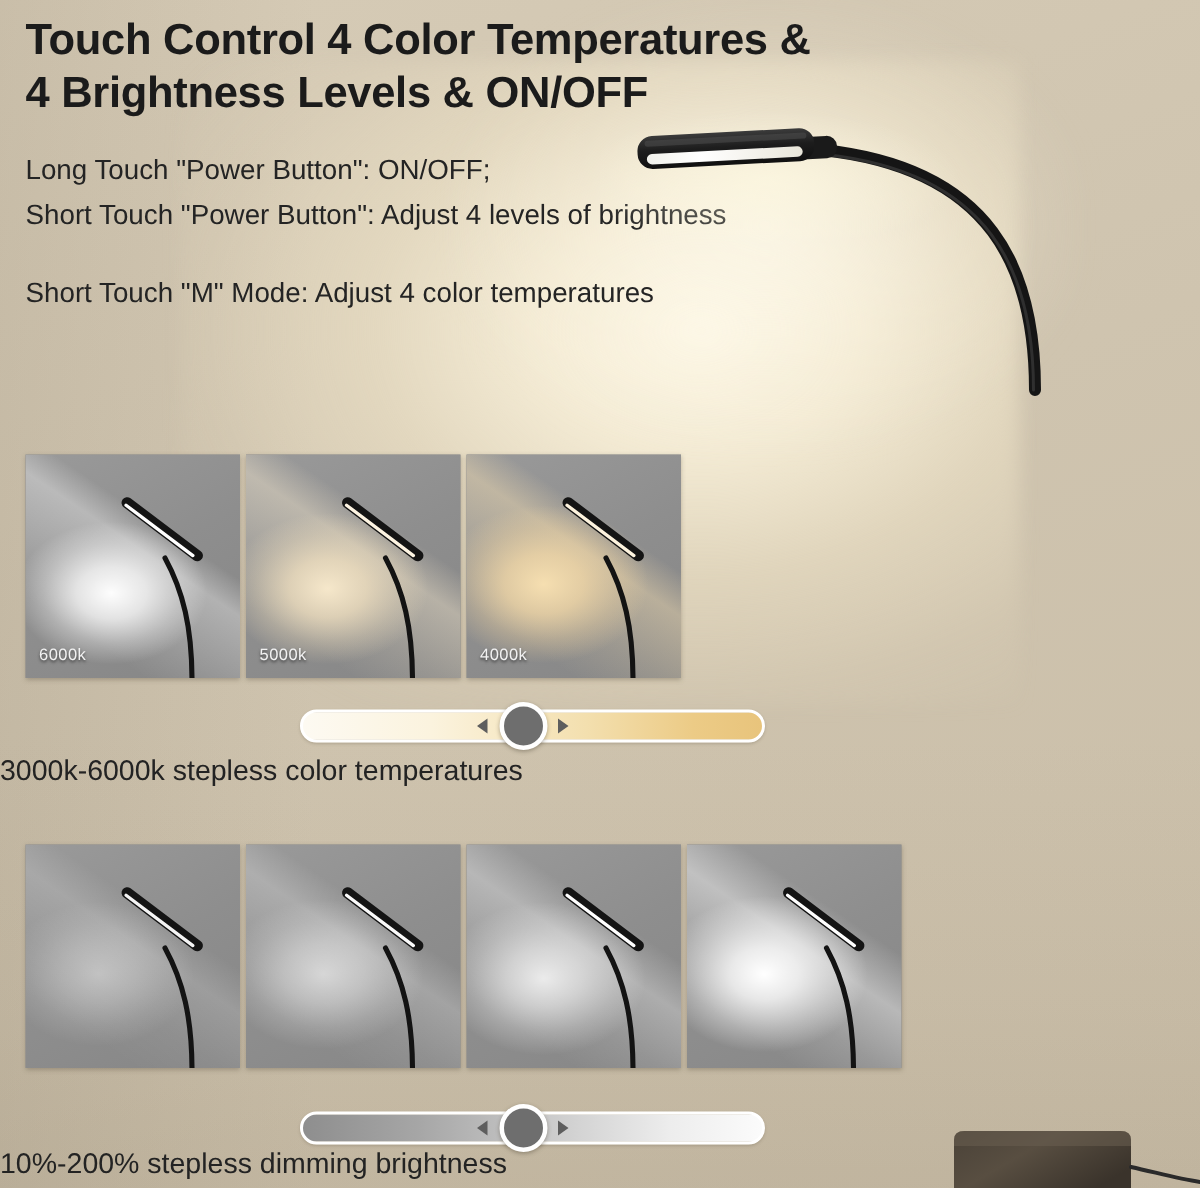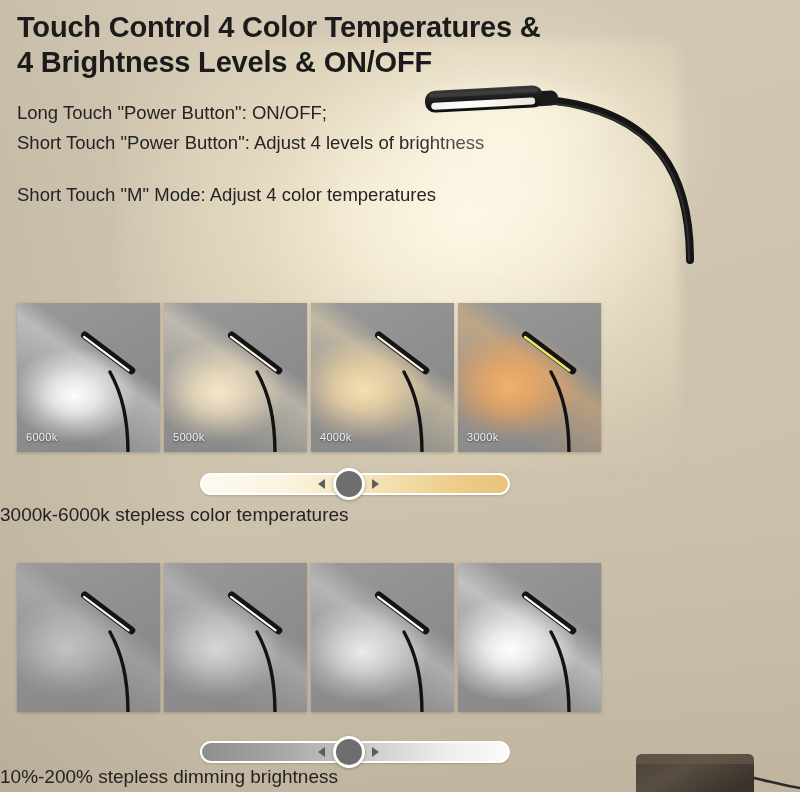--- a/index.html
+++ b/index.html
@@ -284,34 +284,20 @@
       <svg class="thumb-pole" viewBox="0 0 96 168">
         <path d="M58 156 C 58 120, 52 96, 40 74" stroke="#131313" stroke-width="3.4" fill="none" stroke-linecap="round"></path>
         <g transform="rotate(37 36 56)">
           <rect x="4" y="50" width="66" height="7.5" rx="3.7" fill="#141414"></rect>
           <rect x="7" y="54.4" width="58" height="2.2" rx="1.1" fill="#fdf3de"></rect>
         </g>
       </svg>
       <div class="thumb-label">4000k</div>
     </div>
 
-    <div class="thumb">
-      <div class="thumb-wall"></div>
-      <div class="thumb-beam" style="background:
-          radial-gradient(ellipse 84px 64px at 36% 56%, rgba(244,178,106,0.95) 0%, rgba(241,168,94,0.74) 32%, rgba(238,162,88,0.34) 60%, rgba(238,162,88,0.0) 86%),
-          linear-gradient(214deg, rgba(244,182,112,0.0) 30%, rgba(244,182,112,0.44) 44%, rgba(244,182,112,0.18) 64%, rgba(244,182,112,0.0) 80%);"></div>
-      <svg class="thumb-pole" viewBox="0 0 96 168">
-        <path d="M58 156 C 58 120, 52 96, 40 74" stroke="#131313" stroke-width="3.4" fill="none" stroke-linecap="round"></path>
-        <g transform="rotate(37 36 56)">
-          <rect x="4" y="50" width="66" height="7.5" rx="3.7" fill="#141414"></rect>
-          <rect x="7" y="54.4" width="58" height="2.6" rx="1.3" fill="#e9e36a"></rect>
-        </g>
-      </svg>
-      <div class="thumb-label">3000k</div>
-    </div>
   </div>
 
   <div class="slider-wrap" id="slider-color">
     <div class="slider-track track-color"></div>
     <div class="arrow arrow-left"></div>
     <div class="arrow arrow-right"></div>
     <div class="slider-knob"></div>
   </div>
   <div class="slider-caption" id="caption-color">3000k-6000k stepless color temperatures</div>
 

